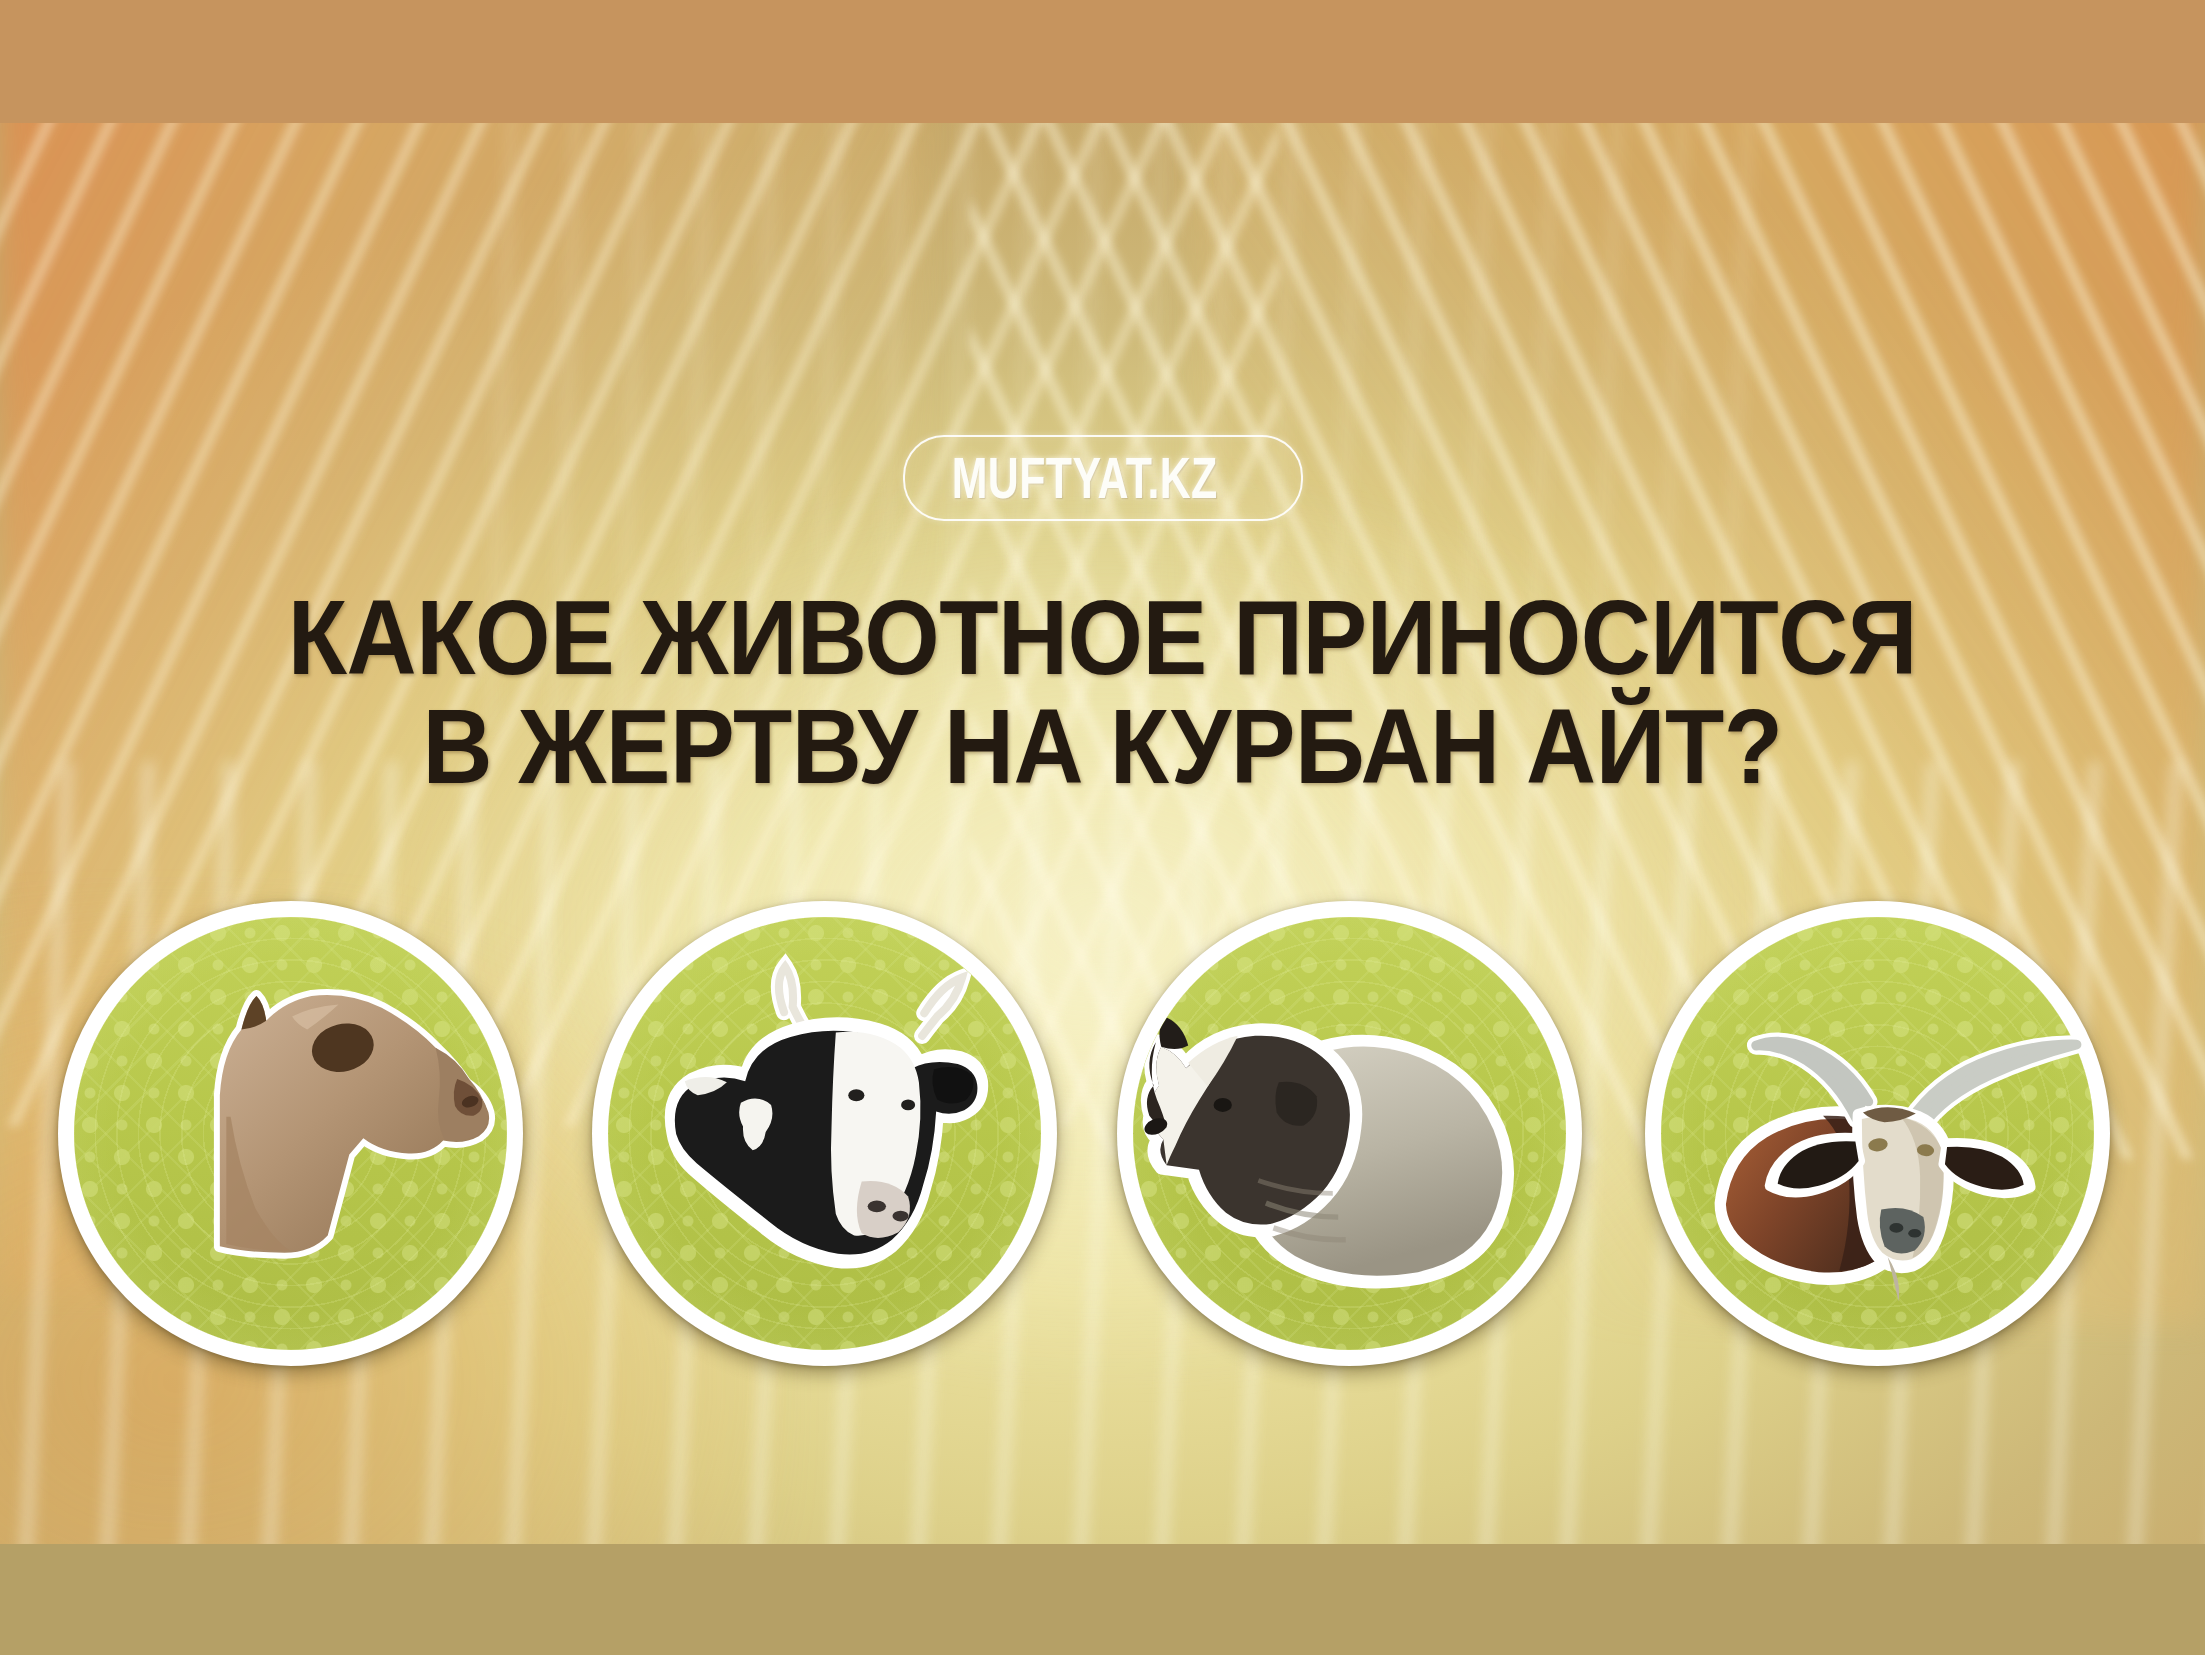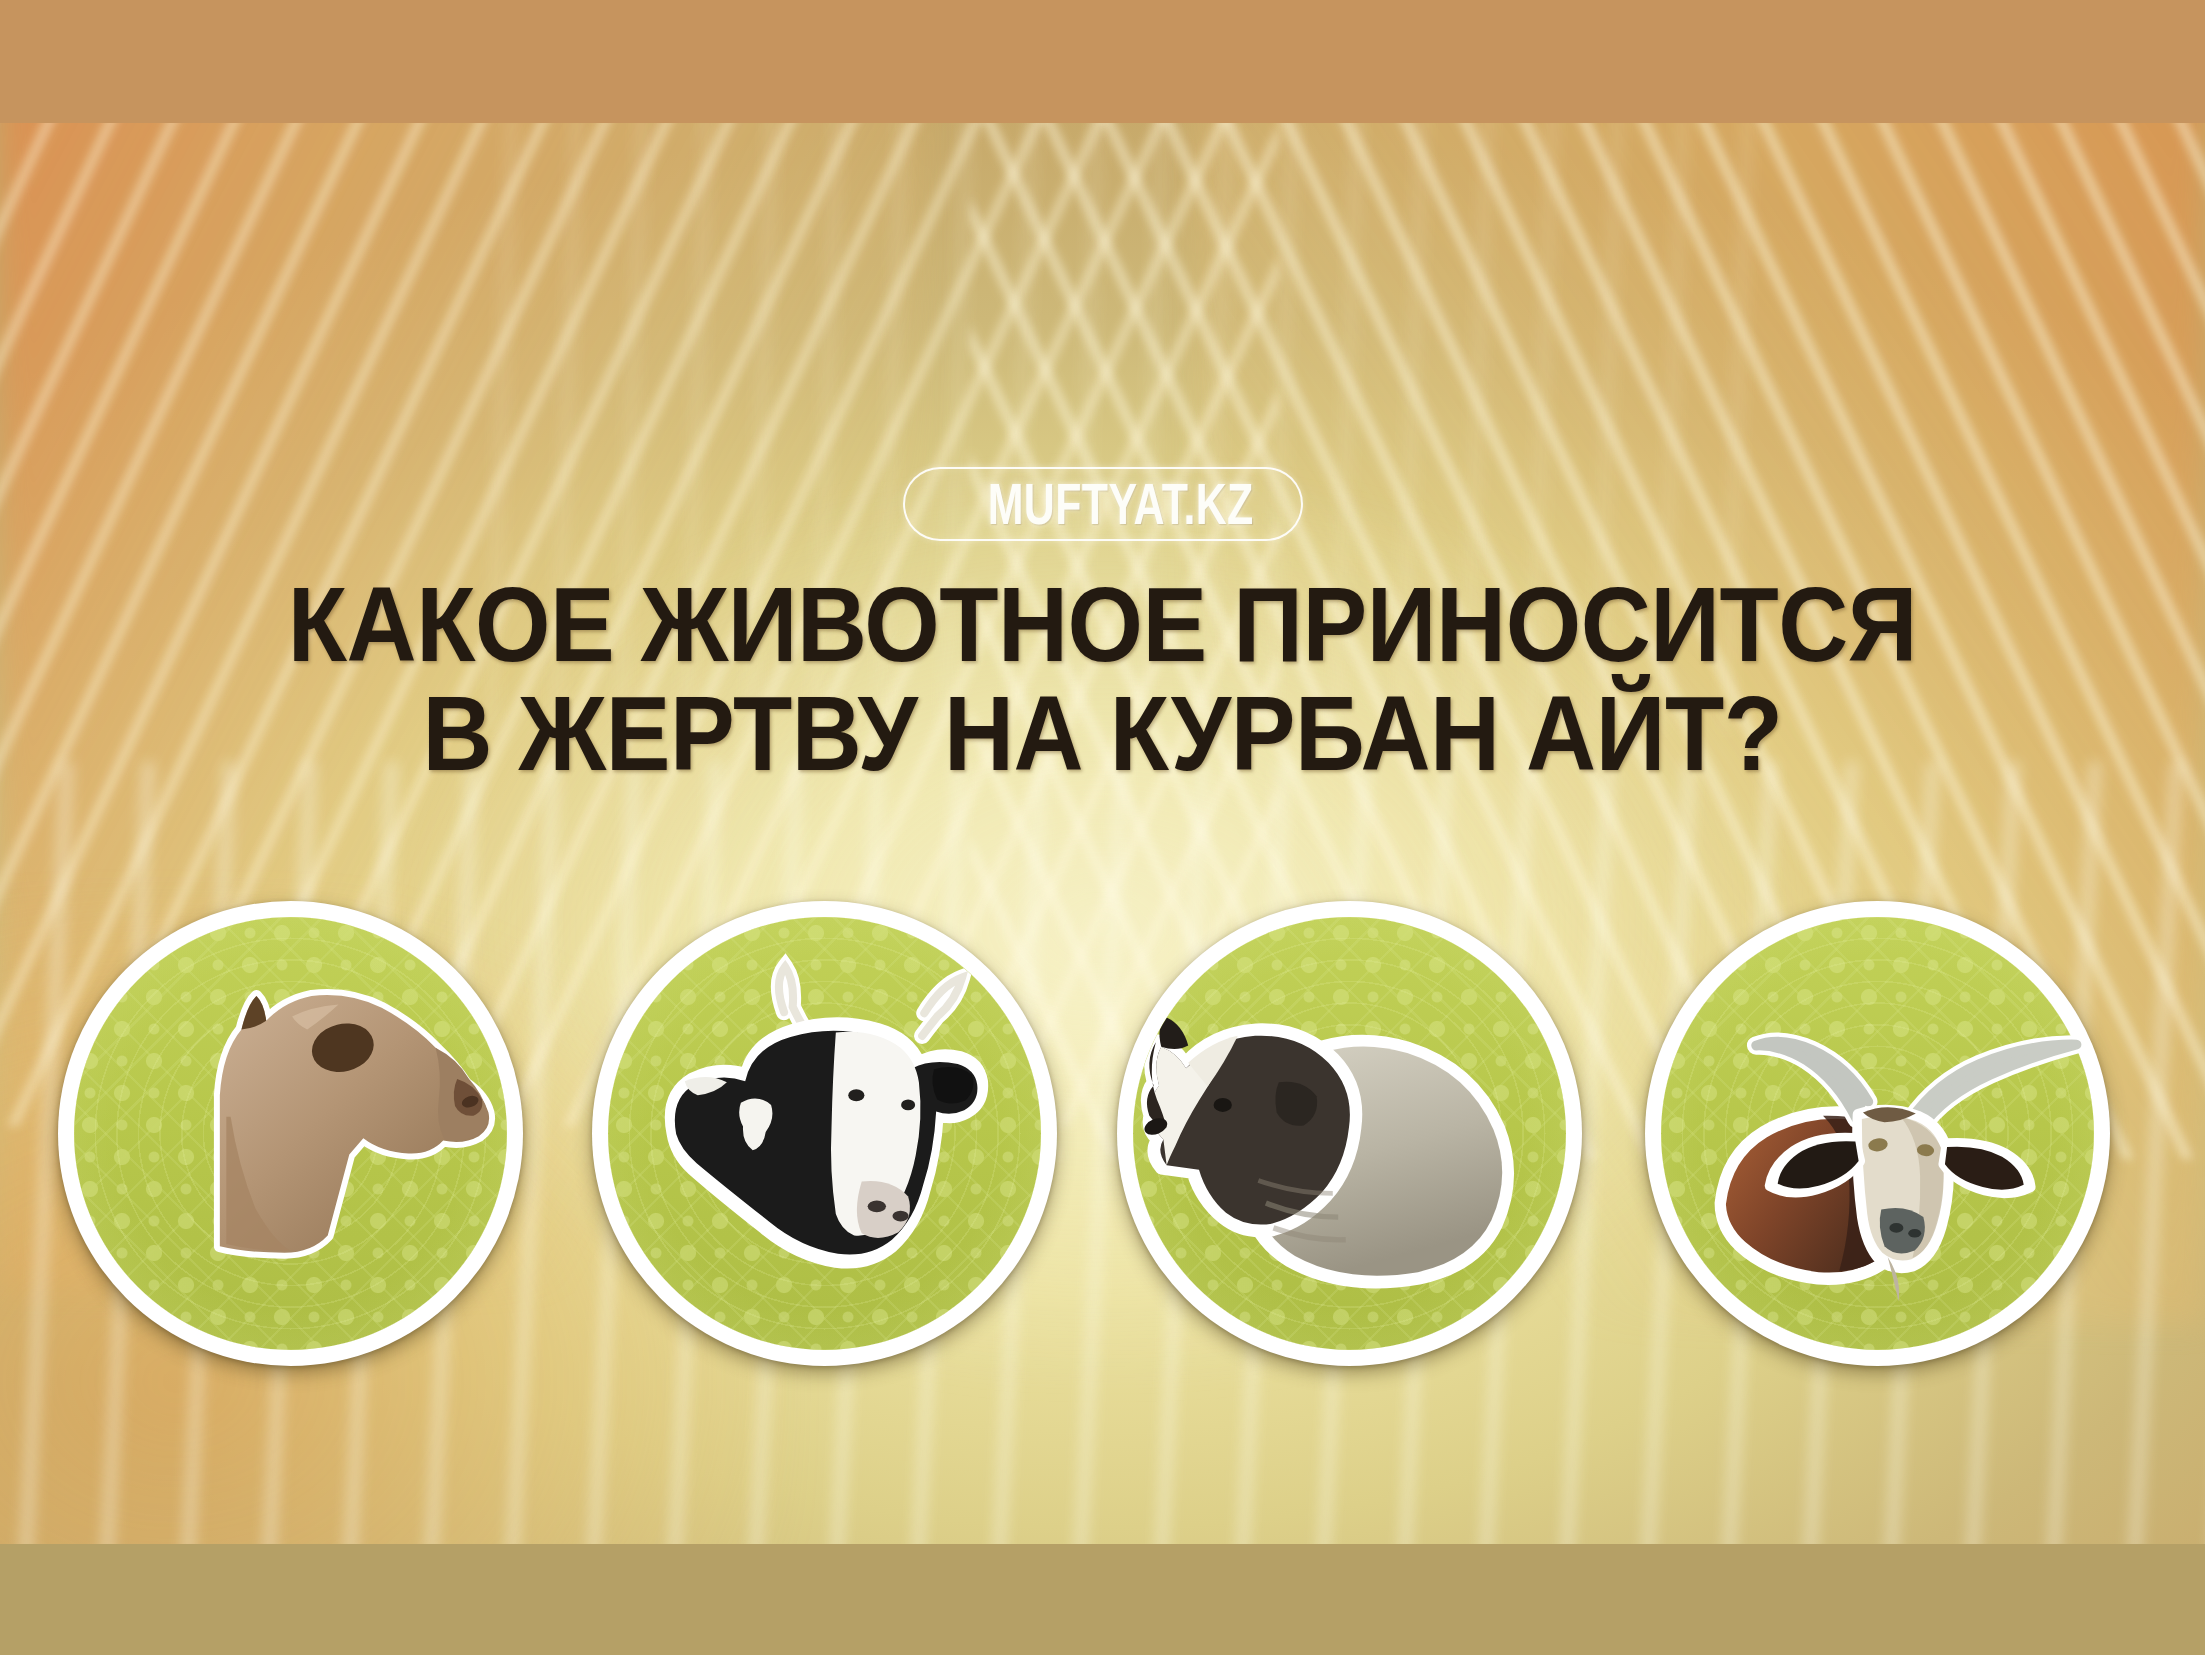--- a/index.html
+++ b/index.html
@@ -87,44 +87,43 @@
   .band-top{top:0;height:123px;background:#c6945e;}
   .band-bottom{bottom:0;height:112px;background:#b5a066;}
 
   
   .logo-wrap{
     position:absolute;left:0;right:0;top:435px;
     display:flex;justify-content:center;z-index:20;
   }
   .logo-badge{
     position:relative;
-    width:400px;height:74px;
+    width:400px;height:86px;
     border:2.7px solid rgba(255,255,255,.92);
     border-radius:41px;
-    display:flex;align-items:center;justify-content:flex-end;
+    display:flex;align-items:center;justify-content:flex-start;
     box-shadow:0 0 7.5px rgba(255,255,255,.30), inset 0 0 8.6px rgba(255,255,255,.12);
     background:rgba(255,248,220,.06);
-    margin-top:32px;
   }
   .logo-text{
     font-family:"Liberation Sans Narrow","Liberation Sans",sans-serif;
     font-weight:bold;
     font-size:58px;
     line-height:1;
     letter-spacing:0.5px;
     color:#fdfdf8;
     transform:scaleX(.74);
     transform-origin:center;
     white-space:nowrap;
     text-shadow:0 0 5.4px rgba(255,255,255,.55), 0 0 12px rgba(255,250,225,.35), 1.1px 1.1px 1.6px rgba(120,95,45,.35);
   }
 
   
   .headline{
-    position:absolute;left:0;right:0;top:573px;
+    position:absolute;left:0;right:0;top:586px;
     z-index:20;text-align:center;
     pointer-events:none;
   }
   .hl-line{
     display:block;
     font-family:"Liberation Sans Narrow","Liberation Sans",sans-serif;
     font-weight:bold;
     color:#231a11;
     line-height:.98;
     white-space:nowrap;

